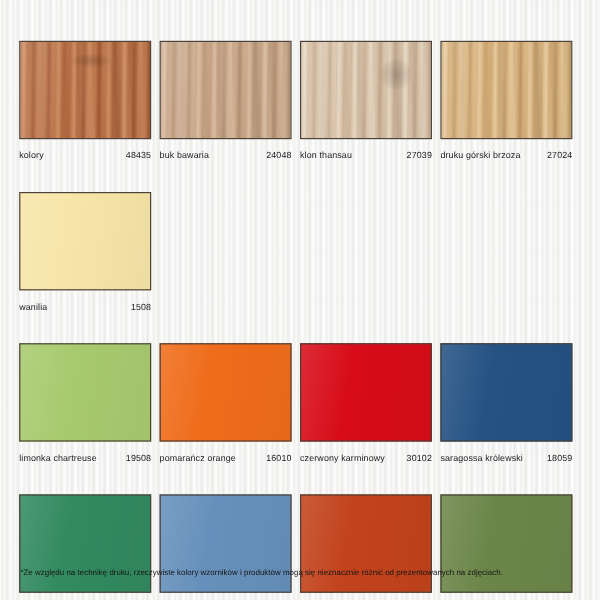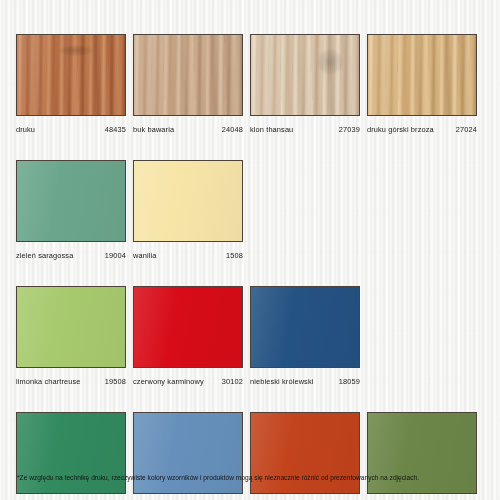--- a/index.html
+++ b/index.html
@@ -117,21 +117,21 @@
   <div class="grid">
 
     <div class="row">
       <div class="cell">
         <div class="swatch wood" style="background: repeating-linear-gradient(90deg, rgb(192, 118, 74) 0px, rgb(208, 140, 94) 3px, rgb(192, 118, 74) 6px, rgb(168, 95, 54) 10px, rgb(192, 118, 74) 14px);">
           <div class="grain"></div>
           <div class="knot" style="left:42px;top:10px;"></div>
           <div class="sheen"></div>
         </div>
         <div class="caption">
-          <span class="name">druku</span>
+          <span class="name">kolory</span>
           <span class="code">48435</span>
         </div>
       </div>
       <div class="cell">
         <div class="swatch wood" style="background: repeating-linear-gradient(90deg, rgb(206, 171, 140) 0px, rgb(220, 189, 161) 3px, rgb(206, 171, 140) 6px, rgb(189, 152, 120) 10px, rgb(206, 171, 140) 14px);">
           <div class="grain"></div>
           <div class="sheen"></div>
         </div>
         <div class="caption">
           <span class="name">buk bawaria</span>
@@ -158,29 +158,20 @@
           <span class="name">druku górski brzoza</span>
           <span class="code">27024</span>
         </div>
       </div>
     </div>
 
     <div class="row-spacer"></div>
 
     <div class="row">
       <div class="cell">
-        <div class="swatch" style="background-color: rgb(107, 166, 140);">
-          <div class="sheen"></div>
-        </div>
-        <div class="caption">
-          <span class="name">zieleń saragossa</span>
-          <span class="code">19004</span>
-        </div>
-      </div>
-      <div class="cell">
         <div class="swatch" style="background-color: rgb(247, 229, 168);">
           <div class="sheen"></div>
         </div>
         <div class="caption">
           <span class="name">wanilia</span>
           <span class="code">1508</span>
         </div>
       </div>
     </div>
 
@@ -190,34 +181,43 @@
       <div class="cell">
         <div class="swatch" style="background-color: rgb(168, 202, 110);">
           <div class="sheen"></div>
         </div>
         <div class="caption">
           <span class="name">limonka chartreuse</span>
           <span class="code">19508</span>
         </div>
       </div>
       <div class="cell">
+        <div class="swatch" style="background-color: rgb(239, 108, 26);">
+          <div class="sheen"></div>
+        </div>
+        <div class="caption">
+          <span class="name">pomarańcz orange</span>
+          <span class="code">16010</span>
+        </div>
+      </div>
+      <div class="cell">
         <div class="swatch" style="background-color: rgb(215, 12, 24);">
           <div class="sheen"></div>
         </div>
         <div class="caption">
           <span class="name">czerwony karminowy</span>
           <span class="code">30102</span>
         </div>
       </div>
       <div class="cell">
         <div class="swatch" style="background-color: rgb(36, 82, 131);">
           <div class="sheen"></div>
         </div>
         <div class="caption">
-          <span class="name">niebieski królewski</span>
+          <span class="name">saragossa królewski</span>
           <span class="code">18059</span>
         </div>
       </div>
     </div>
 
     <div class="row-spacer"></div>
 
     <div class="row">
       <div class="cell">
         <div class="swatch" style="background-color: rgb(50, 138, 95);">

